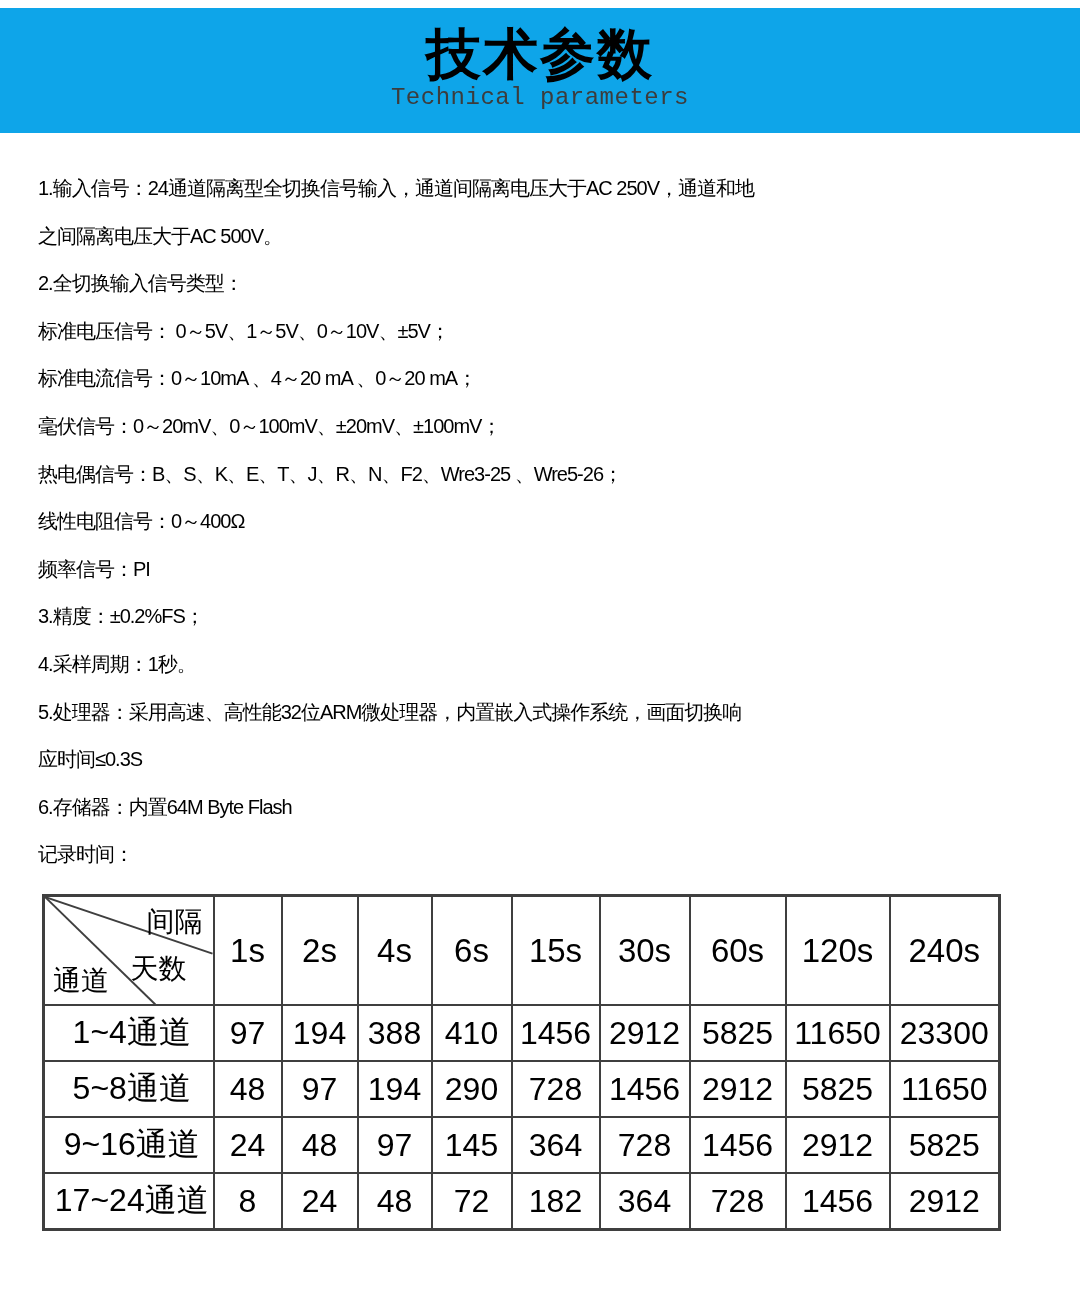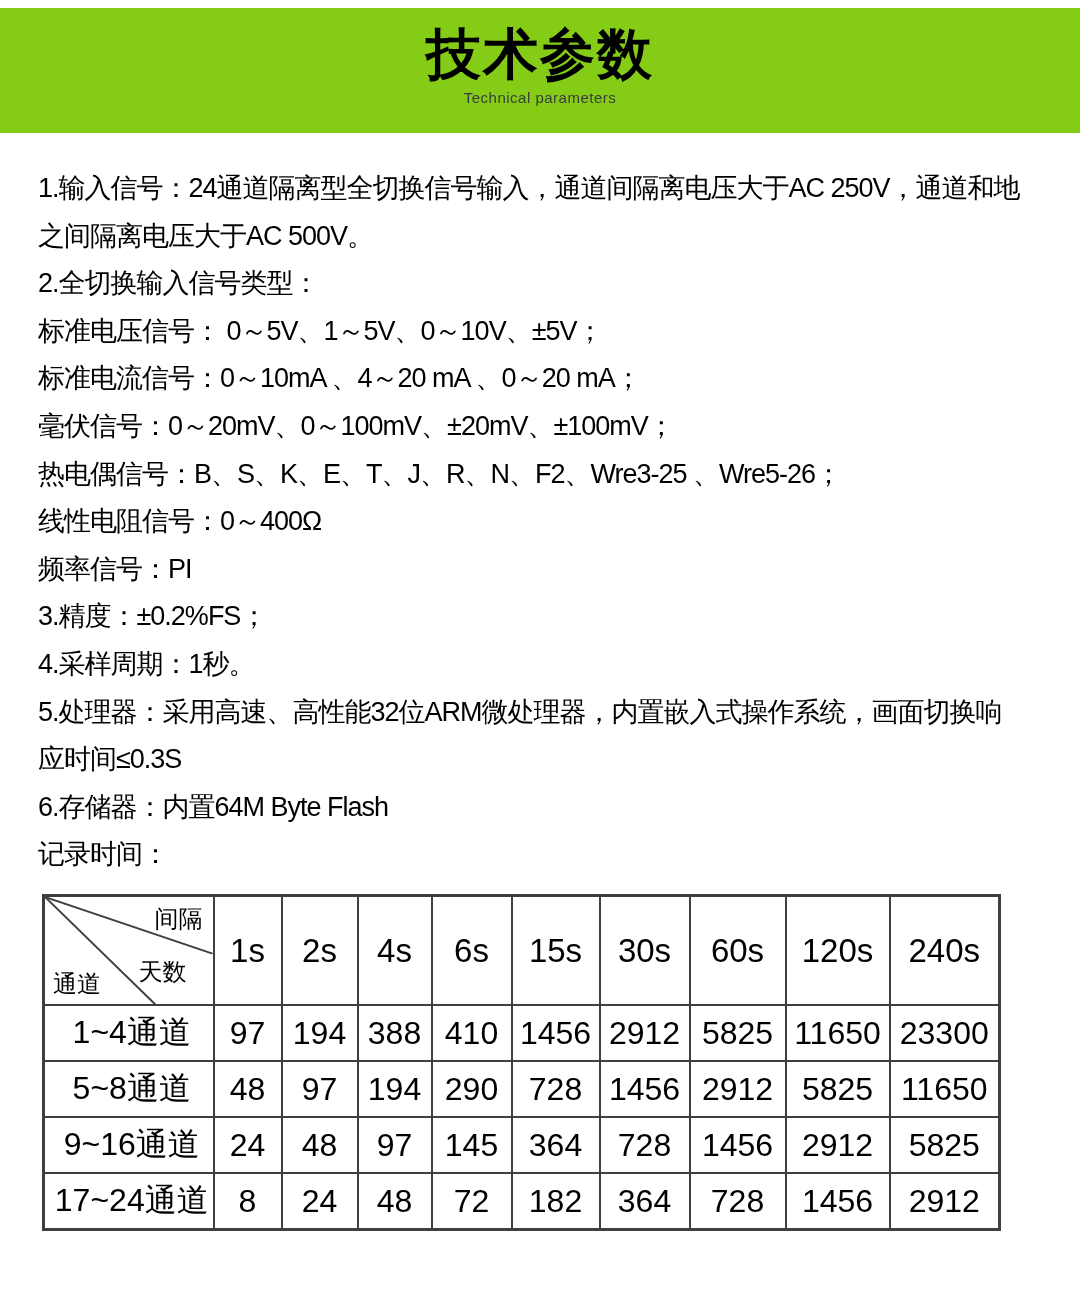--- a/index.html
+++ b/index.html
@@ -9,43 +9,44 @@
     overflow: hidden;
     font-family: "Liberation Sans", "DejaVu Sans", sans-serif;
     color: #000000;
   }
   .page { position: relative; width: 1080px; height: 1297px; background: #ffffff; }
 
   
   .banner {
     margin-top: 8px;
     height: 125px;
-    background: #84cc16;
+    background: #0ea5e9;
     text-align: center;
     padding-top: 16px;
   }
   .banner .title {
     font-size: 55px;
     font-weight: 900;
     letter-spacing: 2px;
     line-height: 60px;
     color: #000000;
   }
   .banner .subtitle {
-    font-size: 15px;
+    font-size: 24px;
     font-weight: 400;
     color: #3c3c3c;
     line-height: 27px;
     letter-spacing: 0.5px;
+    font-family: Liberation Mono, monospace;
   }
 
   
   .specs {
     margin: 32px 0 0 38px;
-    font-size: 27px;
+    font-size: 20px;
     letter-spacing: -1px;
     color: #000000;
   }
   .spec-line {
     line-height: 47.6px;
     height: 47.6px;
     white-space: nowrap;
   }
 
   
@@ -60,21 +61,21 @@
     font-weight: 400;
     background: #ffffff;
   }
   .record-table tr.header-row th { height: 110px; font-size: 33px; text-align: center; }
   .record-table tr.data-row td { height: 56px; font-size: 32px; text-align: center; }
   .record-table td.row-label { text-align: left; padding-left: 6px; font-size: 29px; }
   .record-table { border: 3px solid #3f3f3f; }
 
   th.corner-cell { position: relative; padding: 0; }
   th.corner-cell svg { position: absolute; left: 0; top: 0; width: 100%; height: 100%; display: block; }
-  .corner-label { position: absolute; font-size: 24px; font-weight: 400; color: #000; }
+  .corner-label { position: absolute; font-size: 28px; font-weight: 400; color: #000; }
   .corner-interval { top: 6px; right: 10px; }
   .corner-days { bottom: 16px; right: 26px; }
   .corner-channel { left: 8px; bottom: 4px; }
 </style>
 </head>
 <body>
 
 <div class="page">
 
   <div class="banner">

